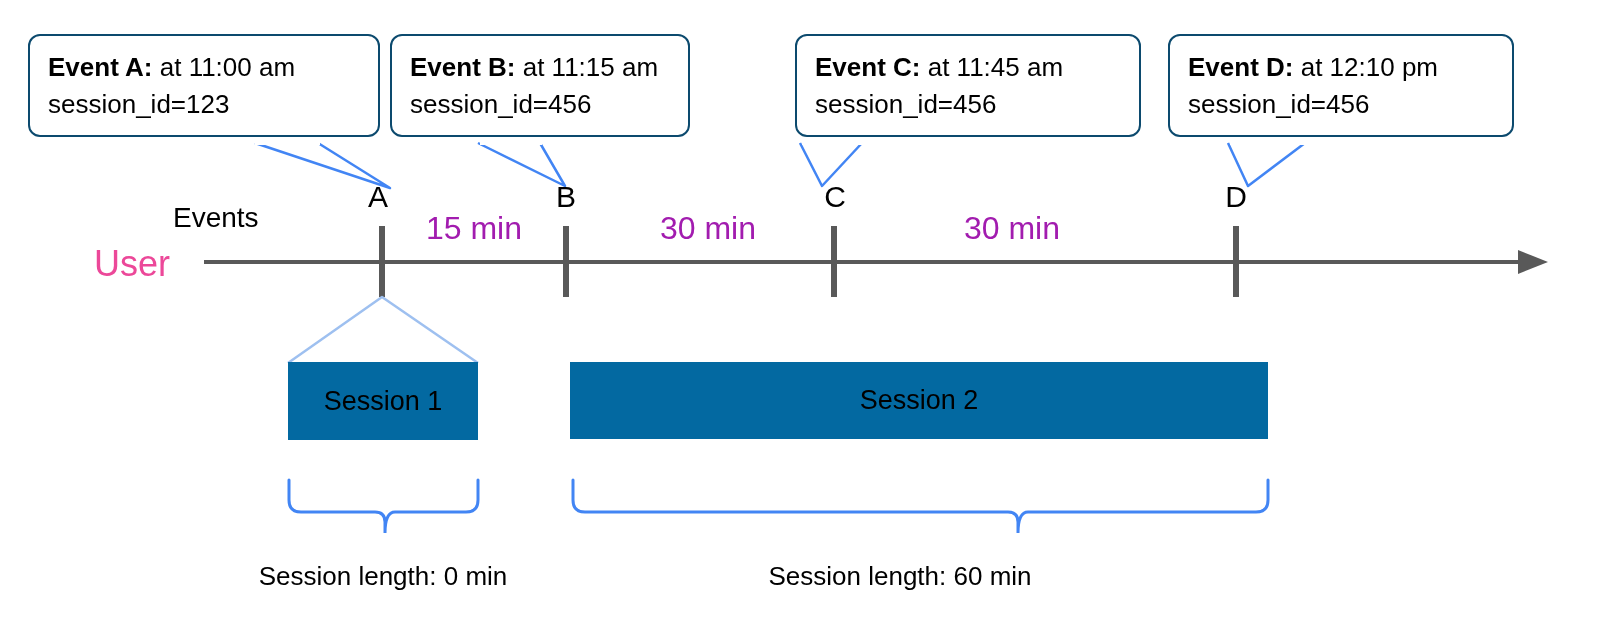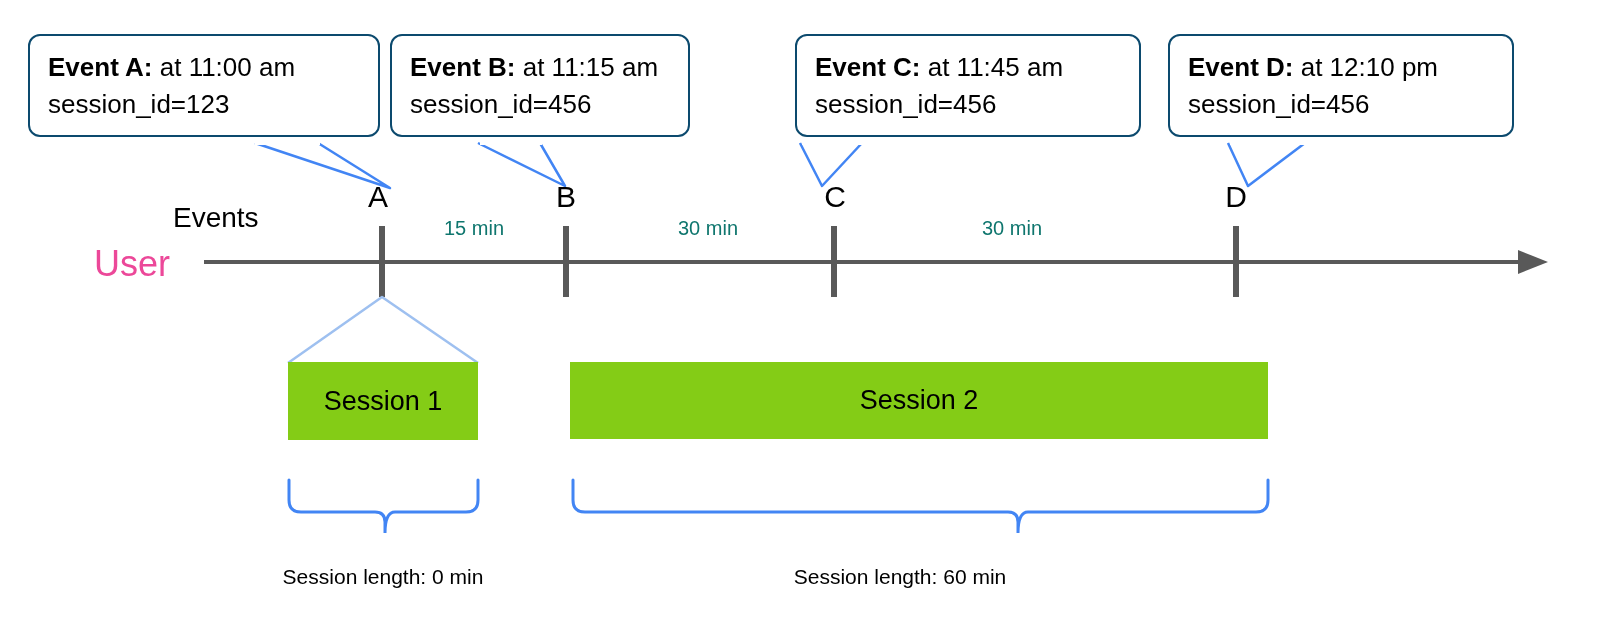--- a/index.html
+++ b/index.html
@@ -44,53 +44,53 @@
   .ev-label {
     position: absolute;
     font-size: 30px;
     line-height: 30px;
     color: #000000;
     transform: translateX(-50%);
     white-space: nowrap;
   }
   .dur-label {
     position: absolute;
-    font-size: 20px;
+    font-size: 32px;
     line-height: 24px;
-    color: #0f766e;
+    color: #a21caf;
     transform: translateX(-50%);
     white-space: nowrap;
   }
   .axis-caption {
     position: absolute;
     font-size: 36px;
     line-height: 36px;
     color: #ec4899;
     white-space: nowrap;
   }
   .row-caption {
     position: absolute;
     font-size: 28px;
     line-height: 28px;
     color: #000000;
     white-space: nowrap;
   }
   .session-bar {
     position: absolute;
-    background: #84cc16;
+    background: #0369a1;
     display: flex;
     align-items: center;
     justify-content: center;
     font-size: 27px;
     color: #000000;
     white-space: nowrap;
   }
   .len-label {
     position: absolute;
-    font-size: 21px;
+    font-size: 26px;
     line-height: 27px;
     color: #000000;
     transform: translateX(-50%);
     white-space: nowrap;
   }
 </style>
 </head>
 <body>
 
 <div id="diagram-root">

